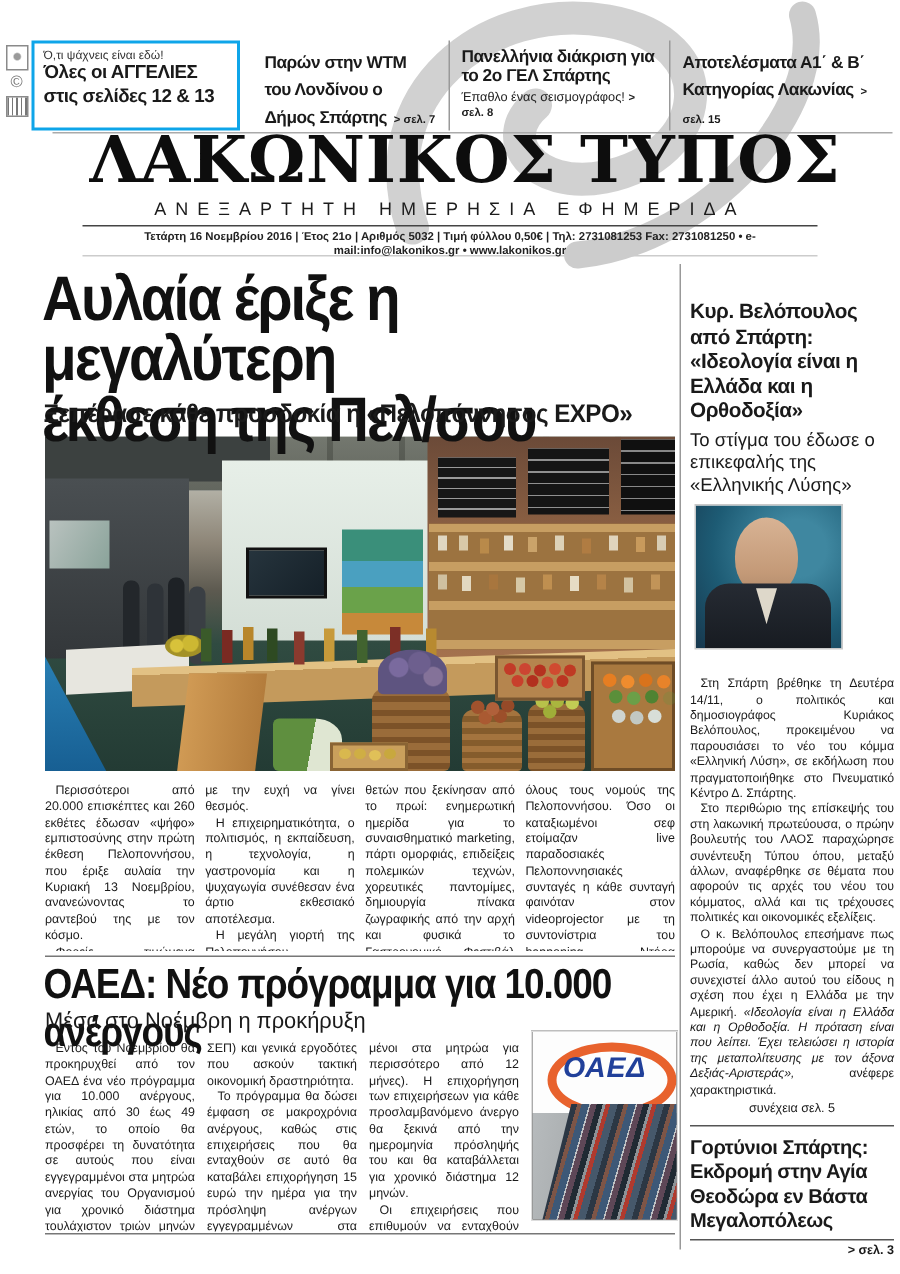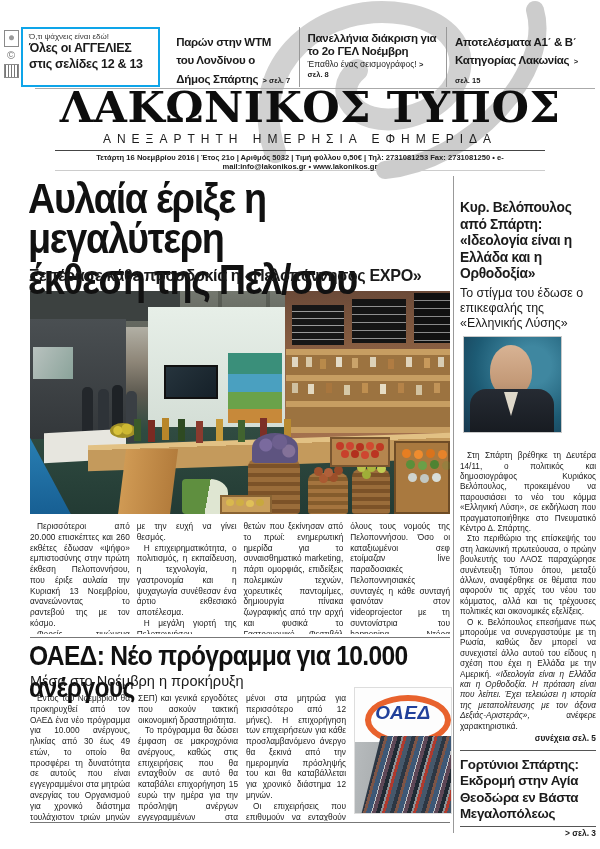--- a/index.html
+++ b/index.html
@@ -74,21 +74,21 @@
   .v-photo{position:relative;margin:5px 0 4px 3px;width:97px;height:95px;border:1px solid #c9c9c9;overflow:hidden;
       background:radial-gradient(circle at 70% 30%,#3f87a0 0 20%,#1d5b74 60%,#17374d 100%);}
   .v-head{position:absolute;left:26px;top:8px;width:42px;height:52px;border-radius:50% 50% 46% 46%;
       background:linear-gradient(180deg,#d8b394 0%,#c49a78 70%,#b08a6a 100%);}
   .v-suit{position:absolute;left:6px;top:52px;width:84px;height:44px;border-radius:16px 16px 0 0;
       background:linear-gradient(180deg,#262b33,#171b21);}
   .v-shirt{position:absolute;left:40px;top:55px;width:14px;height:24px;background:#ded8ca;
       clip-path:polygon(0 0,100% 0,50% 100%);}
   .v-body{margin-top:18px;font-size:8.2px;line-height:1.27;text-align:justify;}
   .v-body p{margin:0;text-indent:7px;}
-  .v-cont{margin-top:1px;text-align:right;font-weight:bold;font-size:8.4px;}
+  .v-cont{margin-top:1px;text-align:center;font-weight:normal;font-size:8.4px;}
   .v-div{height:1px;background:#555;margin:7px 0 6px;}
   .g-title{font-size:13.4px;font-weight:bold;line-height:1.22;letter-spacing:-0.3px;}
   .g-rule{height:1px;background:#555;margin-top:4px;}
   .g-ref{text-align:right;font-weight:bold;font-size:8.4px;margin-top:1px;}
   .italic{font-style:italic;}
 </style>
 </head>
 <body>
 
 <div class="page">
@@ -108,21 +108,21 @@
     <div class="sbox">
       <div class="l1">Ό,τι ψάχνεις είναι εδώ!</div>
       <div class="l2">Όλες οι ΑΓΓΕΛΙΕΣ</div>
       <div class="l3">στις σελίδες 12 &amp; 13</div>
     </div>
     <div class="sitem s2">
       <span class="t">Παρών στην WTM του Λονδίνου ο Δήμος Σπάρτης</span>
       <span class="ref">&gt; σελ. 7</span>
     </div>
     <div class="sitem s3 div-l">
-      <div class="t">Πανελλήνια διάκριση για το 2ο ΓΕΛ Νοέμβρη</div>
+      <div class="t">Πανελλήνια διάκριση για το 2ο ΓΕΛ Σπάρτης</div>
       <div class="sub">
         <span>Έπαθλο ένας σεισμογράφος!</span>
         <span class="ref">&gt; σελ. 8</span>
       </div>
     </div>
     <div class="sitem s4 div-l">
       <span class="t">Αποτελέσματα Α1΄ &amp; Β΄ Κατηγορίας Λακωνίας</span>
       <span class="ref">&gt; σελ. 15</span>
     </div>
   </div>

